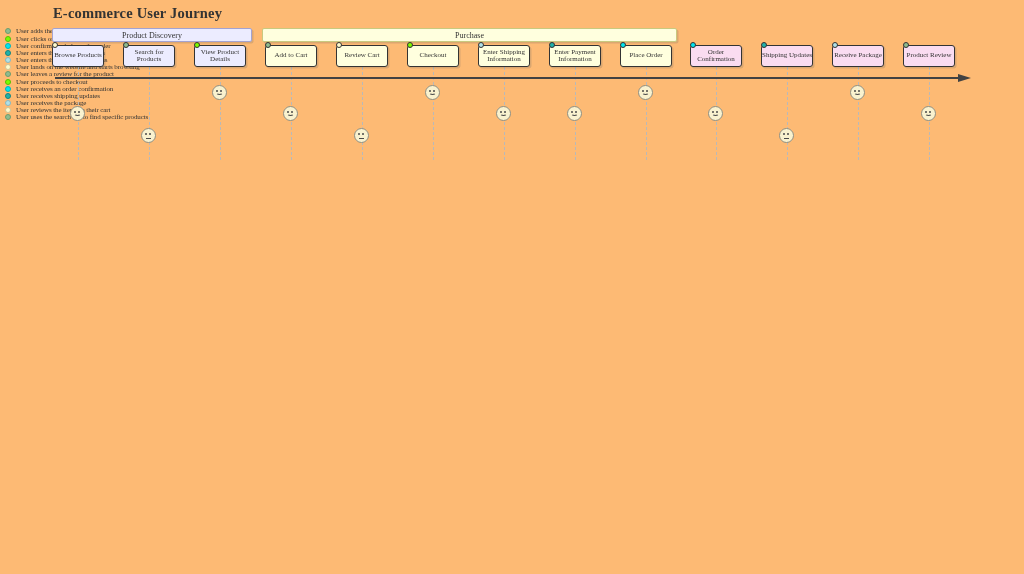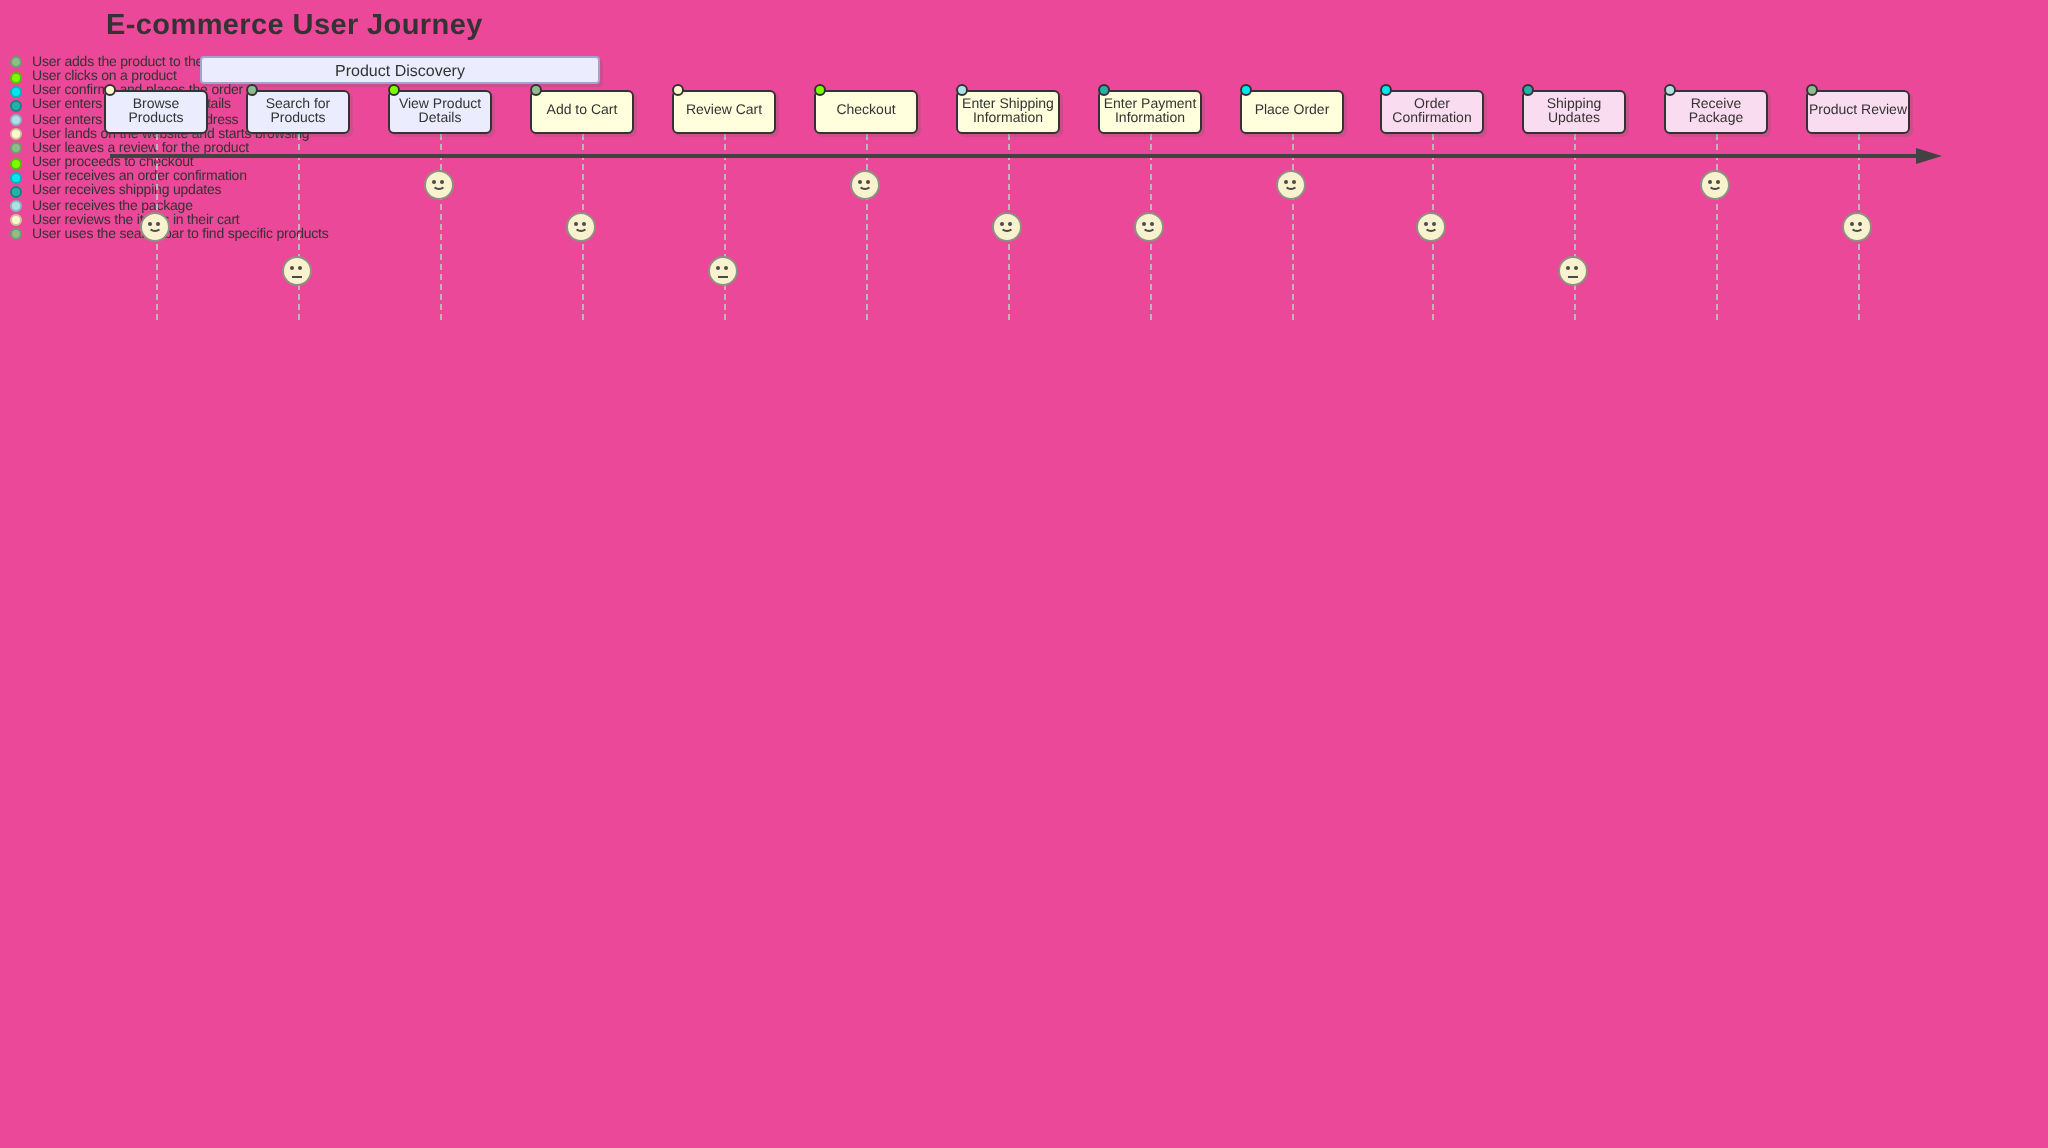--- a/index.html
+++ b/index.html
@@ -1,19 +1,19 @@
 <!DOCTYPE html>
 <html><head>
 <meta charset="utf-8">
 <style>
   * { margin:0; padding:0; box-sizing:border-box; }
   html,body { background:#ffffff; }
   #stage {
     position:relative; width:1024px; height:574px; overflow:hidden;
-    font-family:Liberation Sans, sans-serif; color:#333; background:#ec4899;
+    font-family:Liberation Serif, serif; color:#333; background:#fdba74;
   }
   .title {
     position:absolute; left:53px; top:5px;
     font-size:14.5px; font-weight:bold; color:#333; letter-spacing:.2px;
   }
   
   .lrow { position:absolute; left:5px; height:8px; display:flex; align-items:center; gap:5px; z-index:1; }
   .ldot { width:6px; height:6px; border-radius:50%; border:1px solid; flex:0 0 auto; }
   .ltext { font-size:7px; letter-spacing:-0.1px; white-space:nowrap; color:#333; }
   
@@ -21,21 +21,21 @@
   .lawn   { background:#7CFC00; border-color:#55C000; }
   .cyan   { background:#00E5EF; border-color:#00B3BD; }
   .teal   { background:#20B2AA; border-color:#17847E; }
   .powder { background:#B0E0E6; border-color:#85B9C4; }
   .lemon  { background:#FFFACD; border-color:#CCC599; }
   
   .section {
     position:absolute; top:28px; height:14px; z-index:3;
     border:1px solid; border-radius:2px;
     display:flex; align-items:center; justify-content:center;
-    font-size:8px; box-shadow:1.5px 1.5px 0 rgba(100,100,100,.22);margin-left:48px;
+    font-size:8px; box-shadow:1.5px 1.5px 0 rgba(100,100,100,.22);
   }
   .lav-box { background:#ECECFF; border-color:#A3A3D1; }
   .yel-box { background:#FFFFDE; border-color:#C9C97E; }
   .pnk-box { background:#FADCF1; border-color:#DE9ED0; }
   
   .task {
     position:absolute; top:45px; width:52px; height:22px; z-index:4;
     border:1px solid; border-radius:3px;
     display:flex; align-items:center; justify-content:center;
     box-shadow:1.5px 1.5px 0 rgba(100,100,100,.22);
@@ -139,20 +139,23 @@
   <div class="vline" style="left:787px"></div>
   <div class="vline" style="left:858px"></div>
   <div class="vline" style="left:929px"></div>
 
   <div class="tl-line"></div>
   <div class="tl-head"></div>
 
   <div class="section lav-box" style="left:52px;width:200px">
       <span>Product Discovery</span>
     </div>
+  <div class="section yel-box" style="left:262px;width:415px">
+      <span>Purchase</span>
+    </div>
 
   <div class="task lav-box" style="left:52px">
       <span class="tdot lemon"></span>
       <span class="tlabel">Browse Products</span>
     </div>
   <div class="task lav-box" style="left:123px">
       <span class="tdot sage"></span>
       <span class="tlabel">Search for Products</span>
     </div>
   <div class="task lav-box" style="left:194px">

